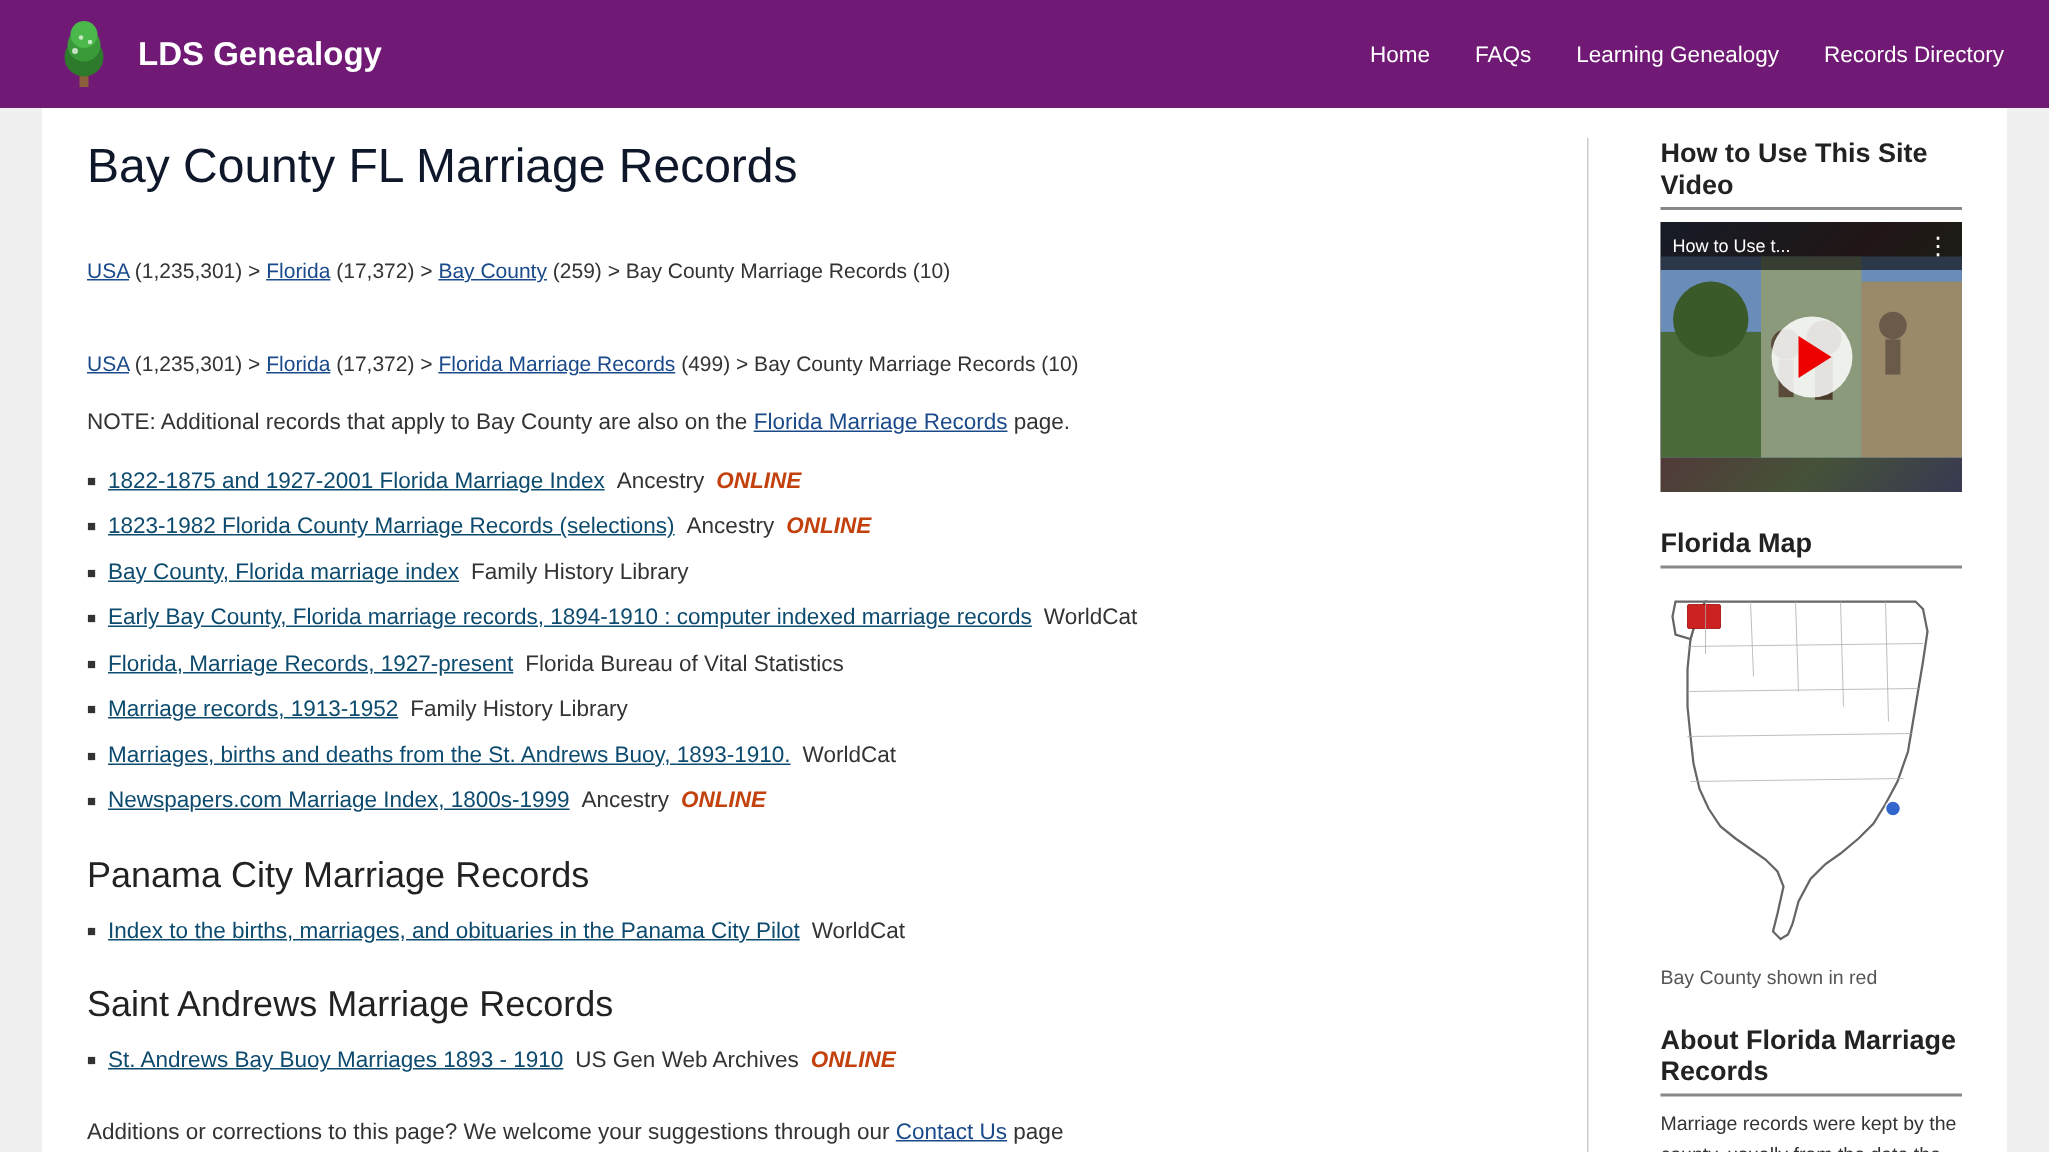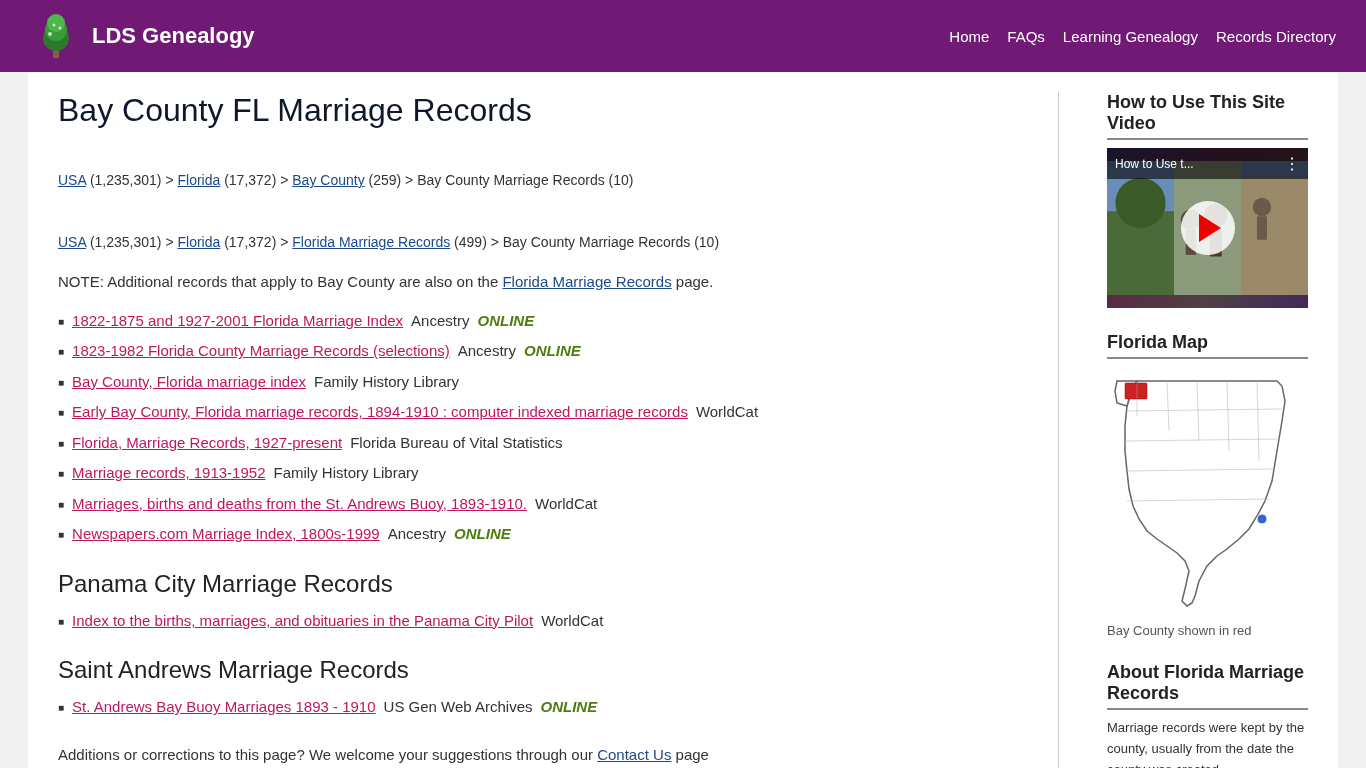--- a/index.html
+++ b/index.html
@@ -24,21 +24,21 @@
       height: 52px;
     }
     #logo-text {
       color: white;
       font-size: 22px;
       font-family: Arial, sans-serif;
       font-weight: bold;
     }
     #nav {
       display: flex;
-      gap: 18px;
+      gap: 30px;
       align-items: center;
     }
     .nav-item {
       color: white;
       font-family: Arial, sans-serif;
       font-size: 15px;
       cursor: pointer;
       text-decoration: none;
     }
 
@@ -115,26 +115,26 @@
       line-height: 1.5;
     }
     ul.record-list li::before {
       content: '■';
       color: #333;
       font-size: 10px;
       margin-top: 4px;
       flex-shrink: 0;
     }
     ul.record-list li a {
-      color: #be185d;
+      color: #0c4a6e;
       text-decoration: underline;
       cursor: pointer;
     }
     .online-badge {
-      color: #4d7c0f;
+      color: #c2410c;
       font-style: italic;
       font-weight: bold;
       font-size: 15px;
     }
     .source-name {
       color: #333;
     }
 
     .footer-note {
       margin-top: 24px;
@@ -156,22 +156,22 @@
       font-size: 18px;
       font-weight: bold;
       font-family: Arial, sans-serif;
       color: #222;
       margin-bottom: 8px;
       padding-bottom: 4px;
       border-bottom: 2px solid #888;
     }
     .video-thumb {
       width: 100%;
-      background: #a21caf;
-      height: 160px;
+      background: #737373;
+      height: 180px;
       position: relative;
       cursor: pointer;
       overflow: hidden;
       display: flex;
       align-items: center;
       justify-content: center;
     }
     .video-thumb-bg {
       position: absolute;
       inset: 0;

